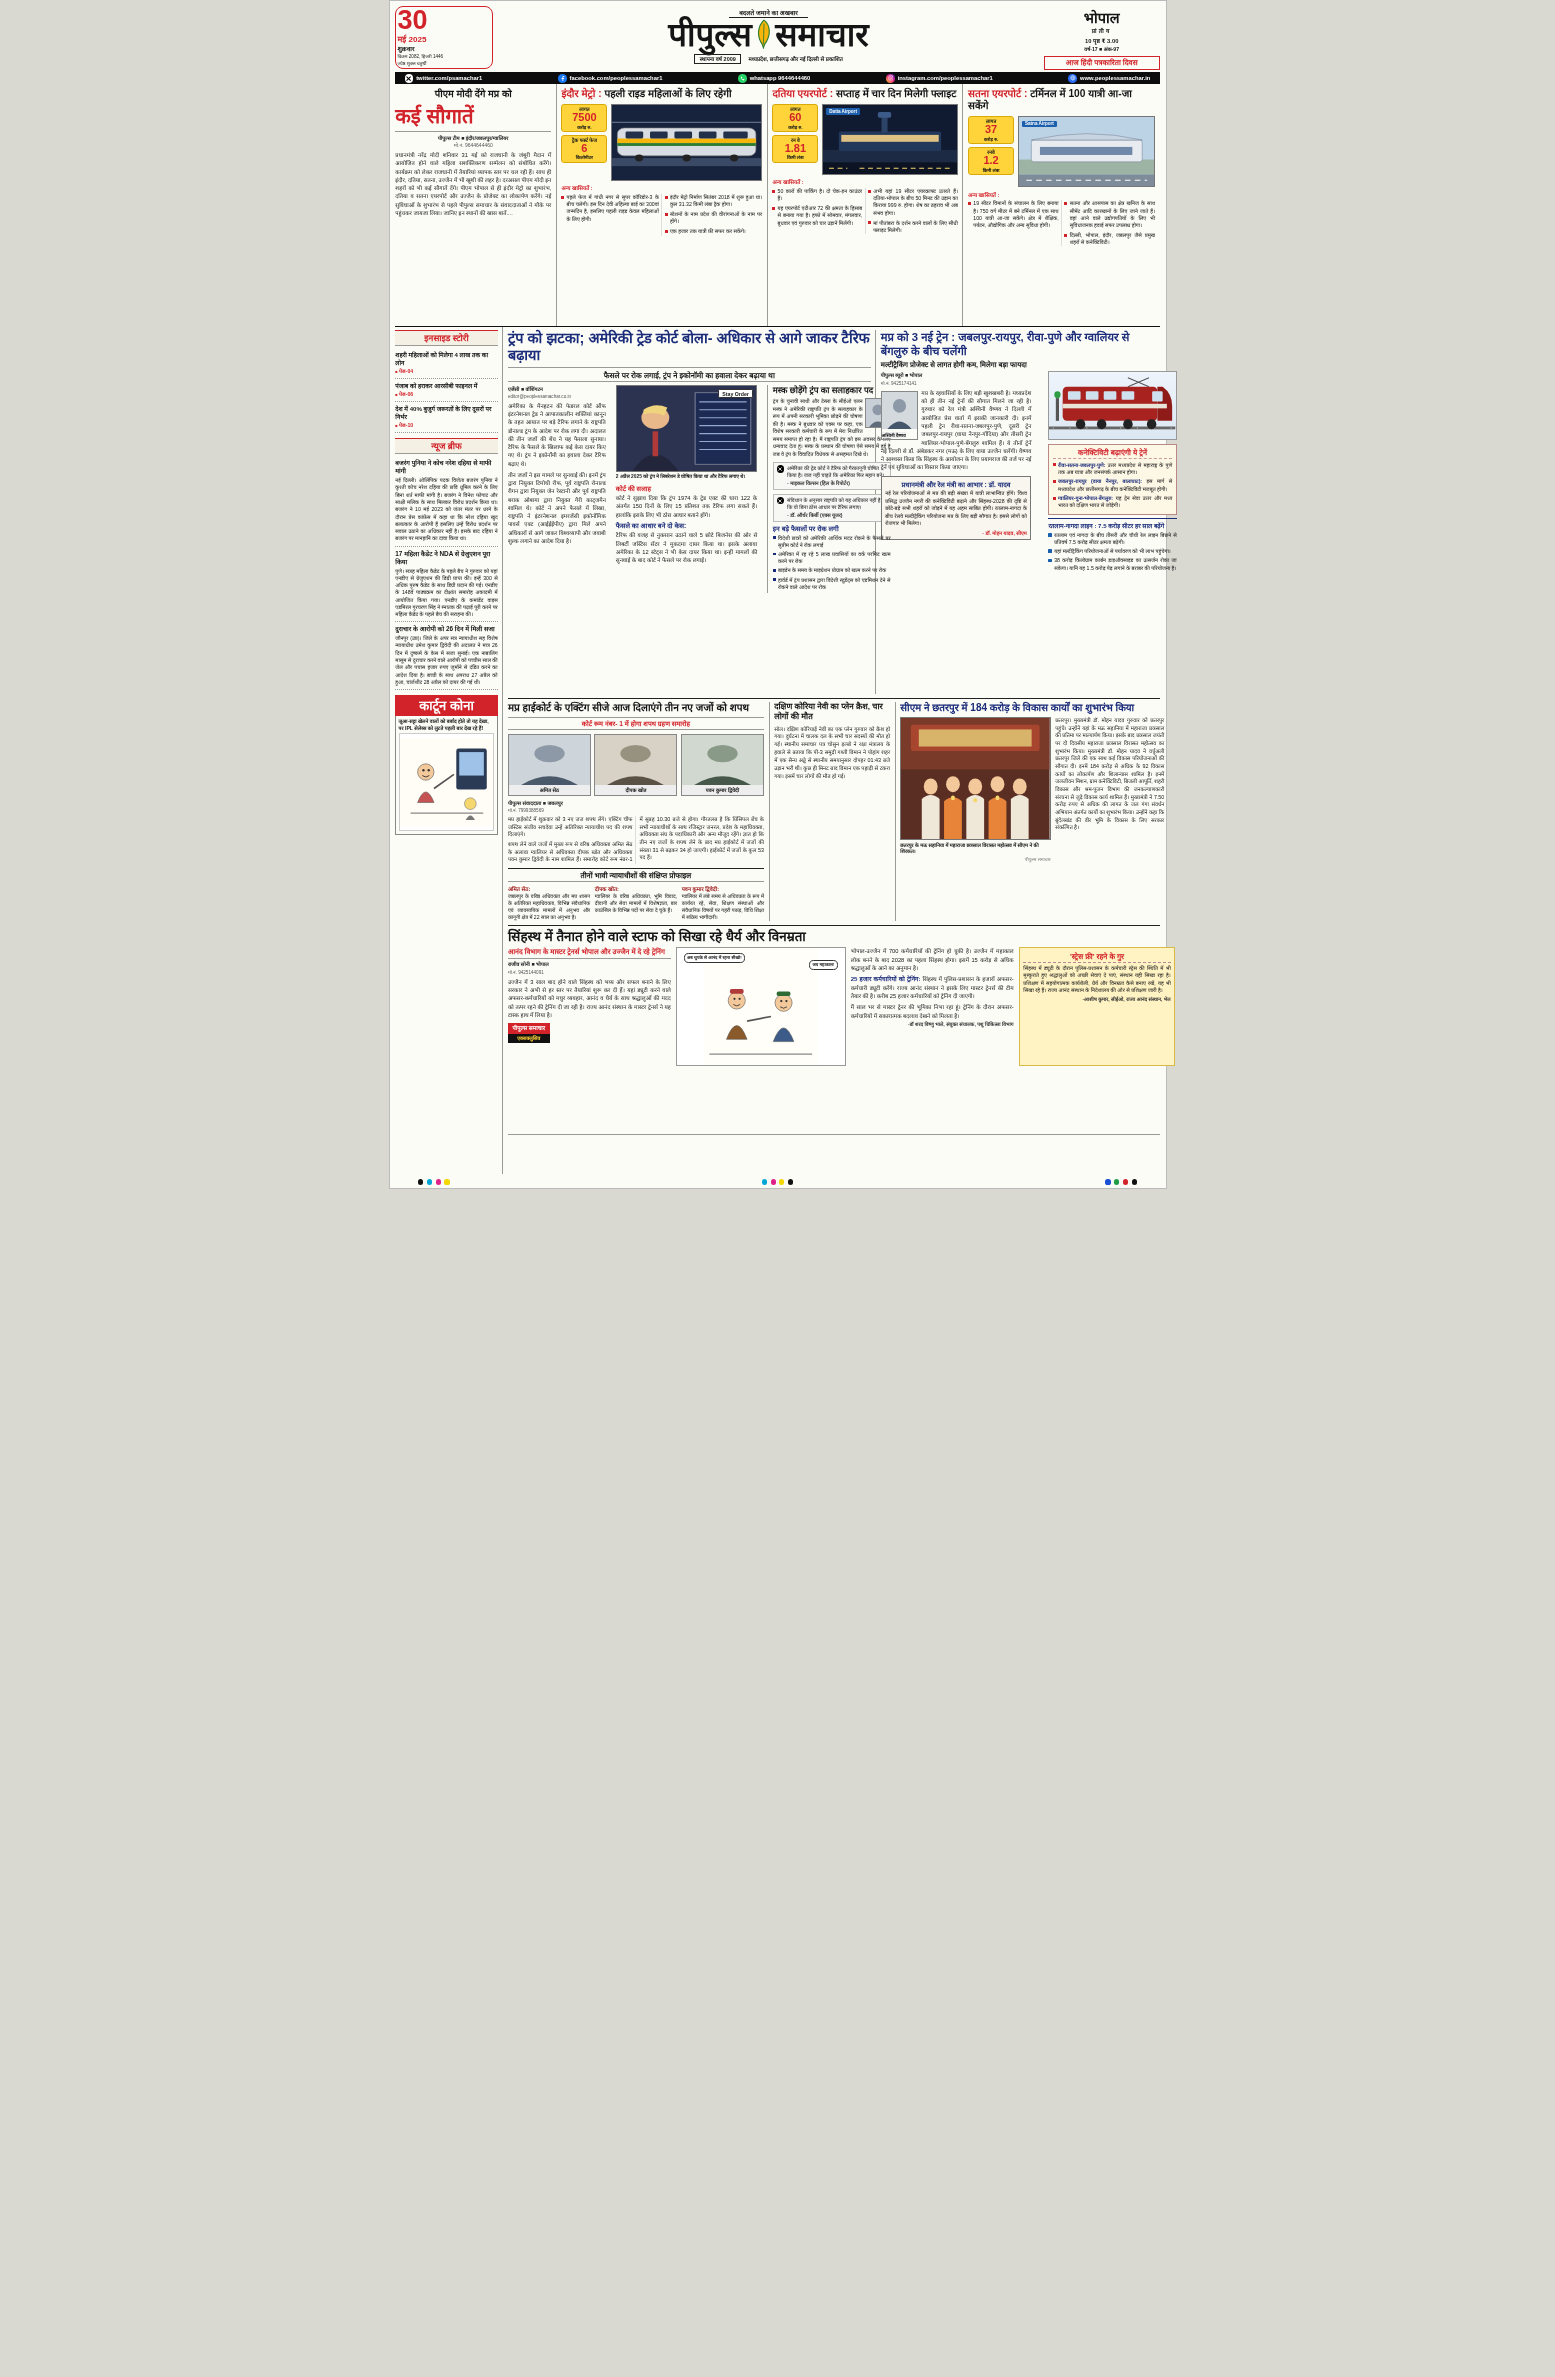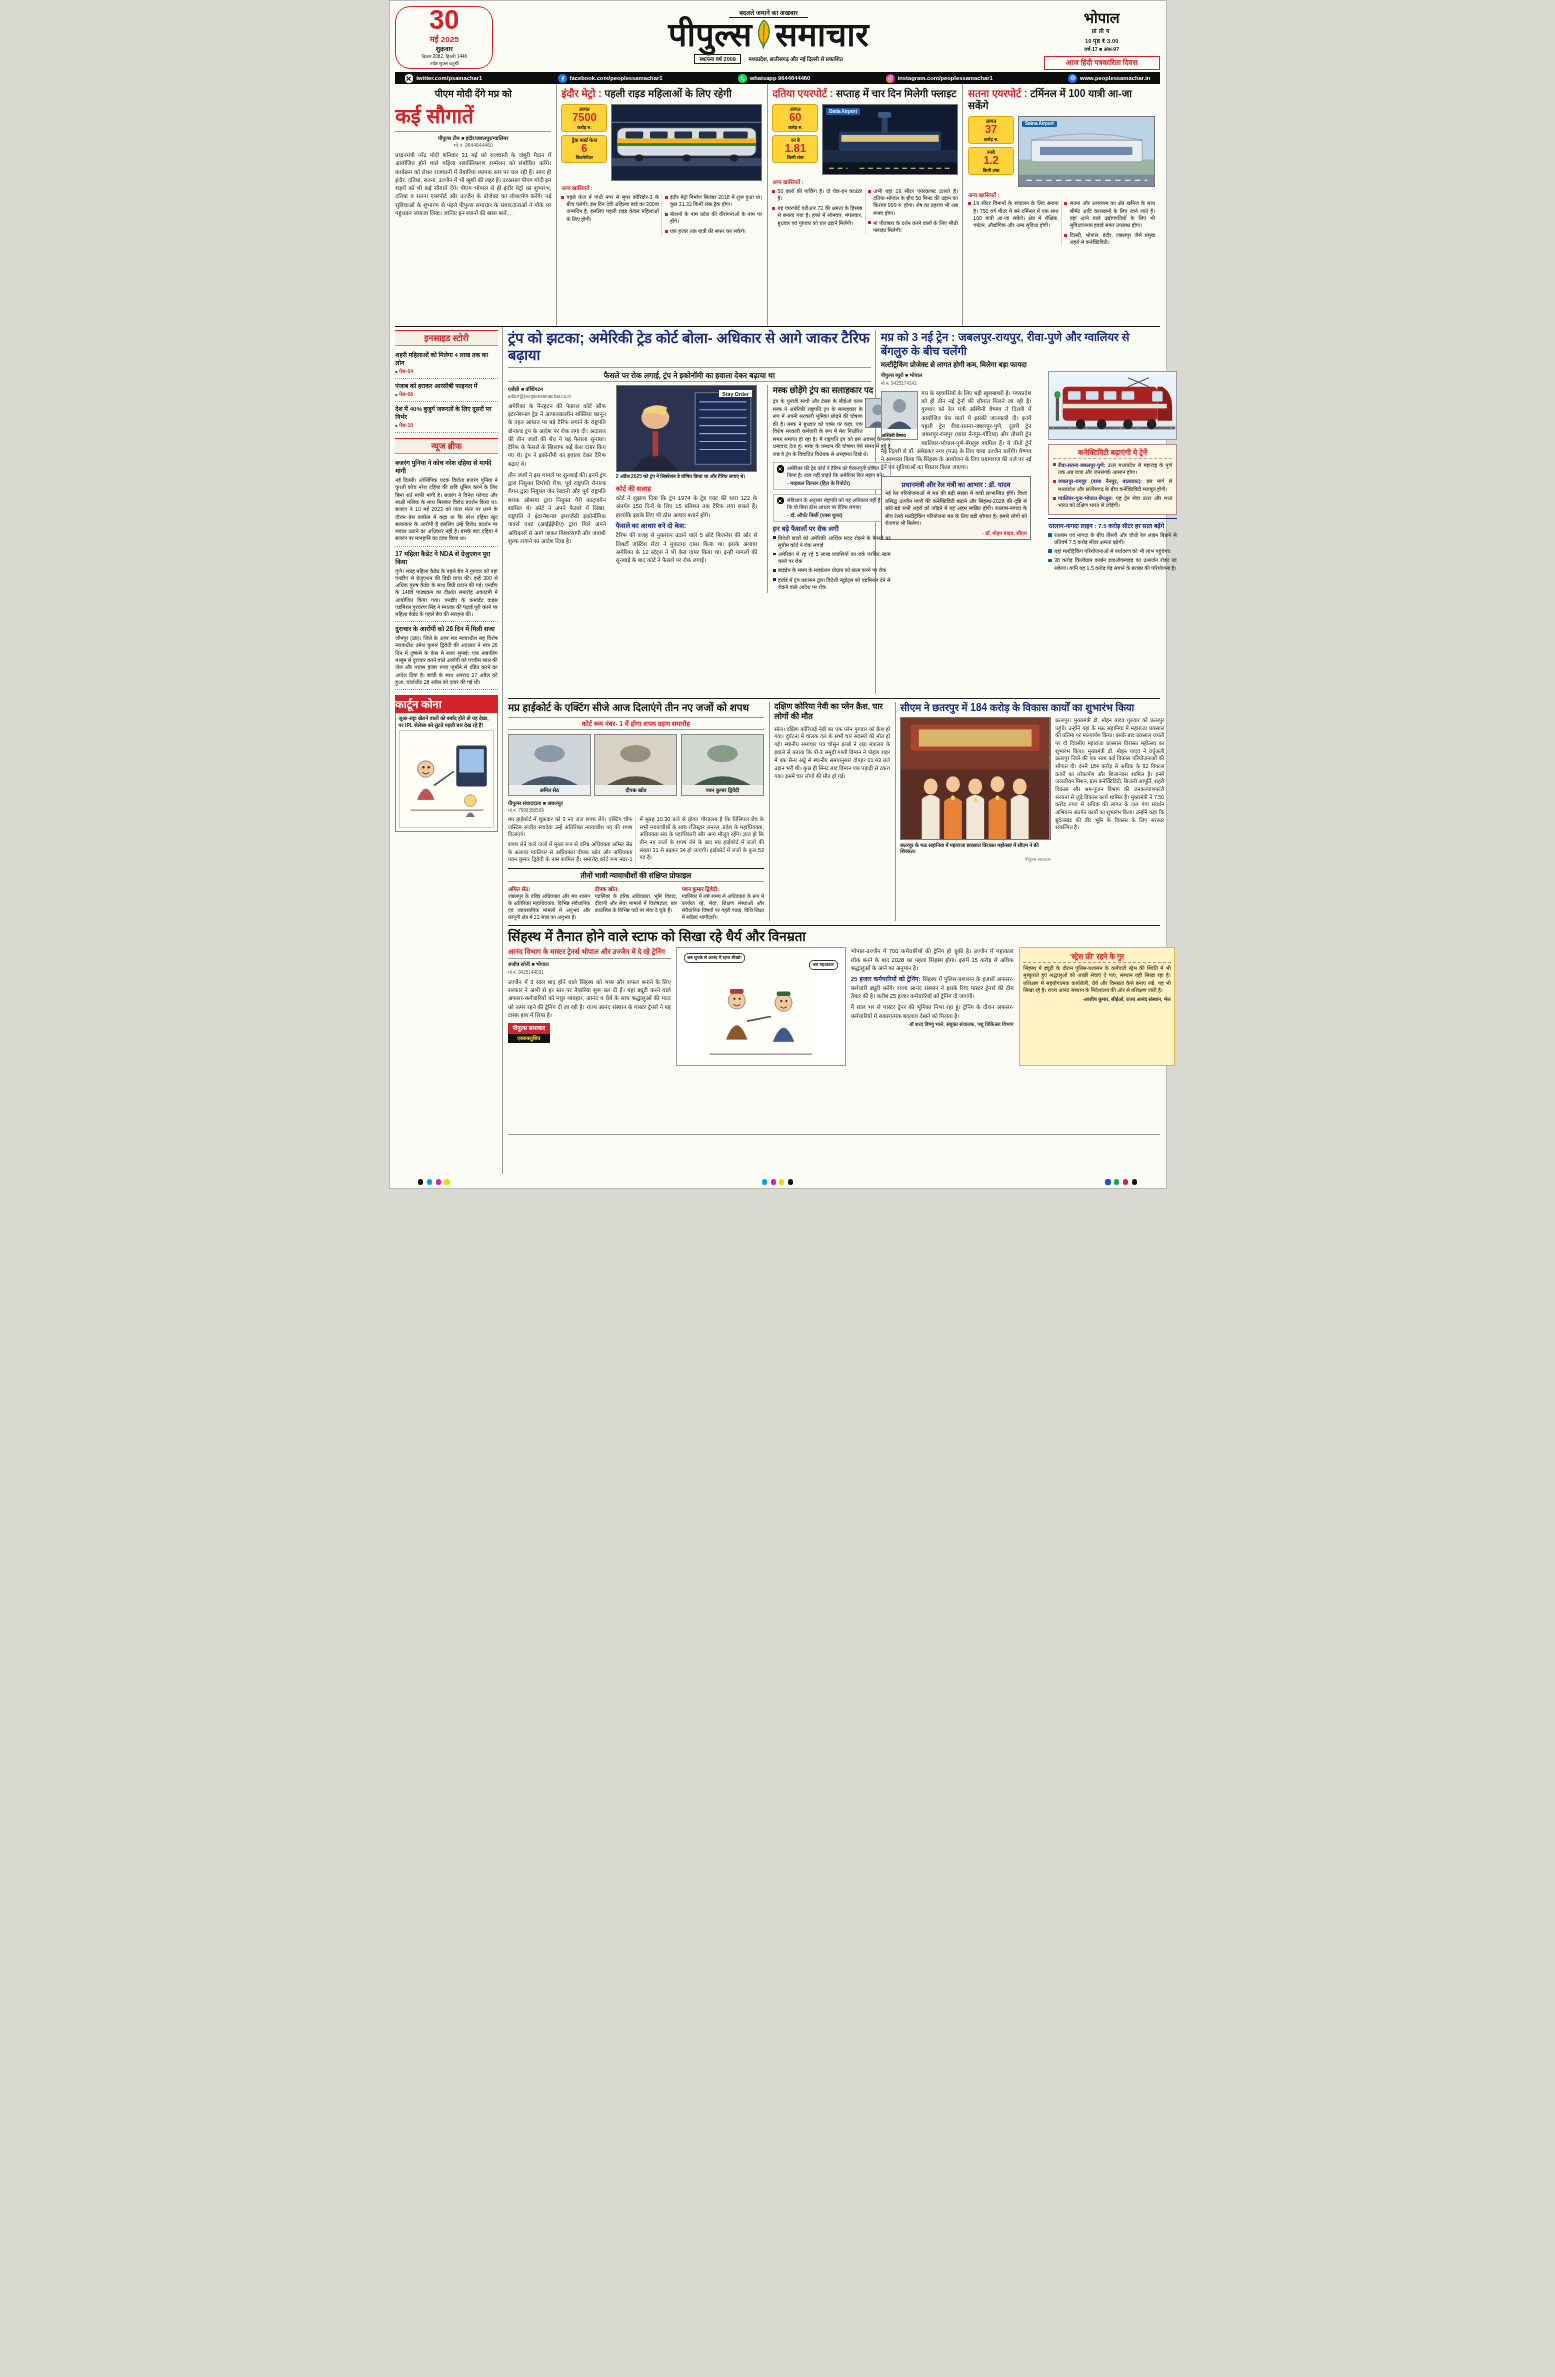--- a/index.html
+++ b/index.html
@@ -4,21 +4,21 @@
 <style>
 :root{
   --red:#d2232a; --navy:#1b2d7a; --yellow:#ffd43a; --ink:#151515; --rule:#9a9a96;
 }
 *{margin:0;padding:0;box-sizing:border-box}
 body{background:#d9d9d2;font-family:"Liberation Sans","DejaVu Sans",sans-serif;color:var(--ink)}
 .page{width:778px;min-height:1189px;margin:0 auto;background:#fcfcf7;padding:3.5px 5.8px 2.3px;border:0.6px solid #bbb;display:flex;flex-direction:column}
 
 
 .masthead{display:grid;grid-template-columns:98px 1fr 116px;gap:5.8px;padding:1.2px 0 2.3px}
-.date-box{border:1.2px solid var(--red);border-radius:15px;text-align:center;padding:1.7px 1.2px 1.2px;align-self:start}
+.date-box{border:1.2px solid var(--red);border-radius:8px;padding:1.7px 1.2px 1.2px;align-self:start}
 .date-day{font-size:27px;font-weight:700;color:var(--red);line-height:.9}
 .date-month{font-size:8.1px;font-weight:700;color:var(--red)}
 .date-week{font-size:6.4px;font-weight:700}
 .date-cal{font-size:4.6px;line-height:1.25;margin-top:1.2px}
 .mast-center{text-align:center;padding-top:1.2px}
 .tagline{display:inline-block;font-size:6.4px;font-weight:700;border-bottom:0.9px solid #222;padding:0 10.5px 0.6px}
 .title-row{display:flex;align-items:center;justify-content:center;gap:1.7px}
 .mast-title{font-size:33px;font-weight:800;line-height:1.02}
 .estab-row{display:flex;justify-content:center;align-items:center;gap:7px;font-size:5.5px;margin-top:1.7px}
 .estab-badge{border:0.6px solid #222;padding:0 4.6px;font-weight:700}
@@ -72,21 +72,21 @@
 .lower{display:grid;grid-template-columns:108px 1fr;flex:1}
 .left-rail{border-right:0.6px solid var(--rule);padding:2.3px 4.6px 2.3px 0}
 .rail-head{color:var(--red);font-size:8.7px;font-weight:800;text-align:center;border-top:1.2px solid var(--red);border-bottom:0.6px solid var(--rule);padding:1.2px 0;margin-bottom:2.3px;background:#f4f0e4}
 .inside-item{border-bottom:0.6px dotted #999;padding:2.9px 0;font-size:6.1px;font-weight:700;line-height:1.32}
 .page-ref{display:block;color:var(--red);font-size:5.2px;font-weight:800;margin-top:1.2px}
 .page-ref::before{content:"■ ";font-size:4.1px}
 .briefs-box{margin-top:4.6px}
 .brief{border-bottom:0.6px dotted #999;padding:2.9px 0}
 .brief h4{font-size:6.4px;line-height:1.28;margin-bottom:1.7px}
 .brief p{font-size:5.2px;line-height:1.4;text-align:justify}
-.cartoon-head{background:var(--red);color:#fff;font-size:11px;font-weight:800;padding:1.7px 0;margin-top:4.6px}
+.cartoon-head{background:var(--red);color:#fff;font-size:13px;font-weight:800;text-align:center;padding:1.7px 0;margin-top:4.6px}
 .cartoon-box{border:0.6px solid #888;border-top:none;padding:2.3px}
 .cartoon-caption{font-size:5.1px;font-weight:700;line-height:1.3;margin-bottom:1.7px}
 .cartoon-art{height:98px;background:#fff;border:0.6px solid #ccc;position:relative;overflow:hidden}
 .cartoon-art svg{width:100%;height:100%;display:block}
 
 .main-col{padding-left:4.6px;display:flex;flex-direction:column}
 .band{border-bottom:1.2px solid #222;padding:2.3px 0 4.6px}
 
 
 .band-mid{display:grid;grid-template-columns:56.5% 43.5%;min-height:372px}

